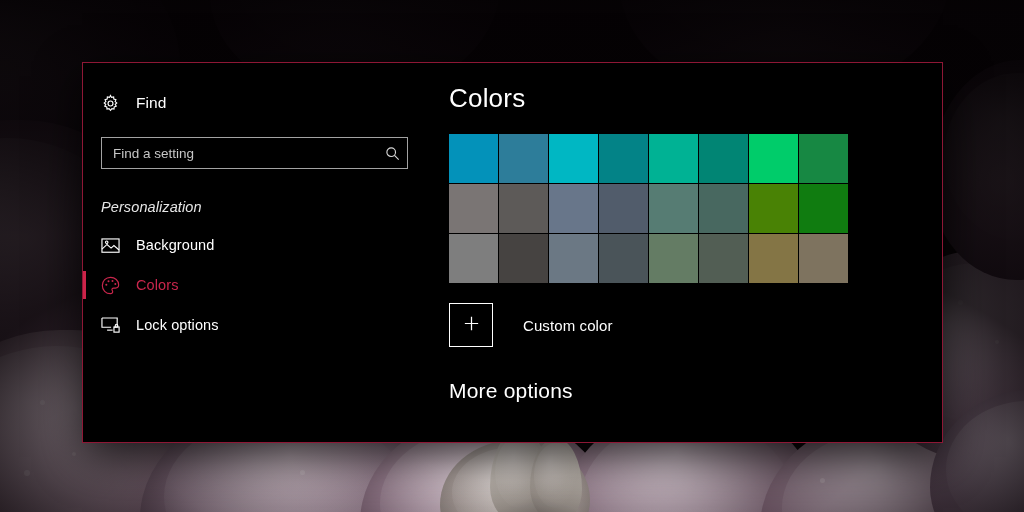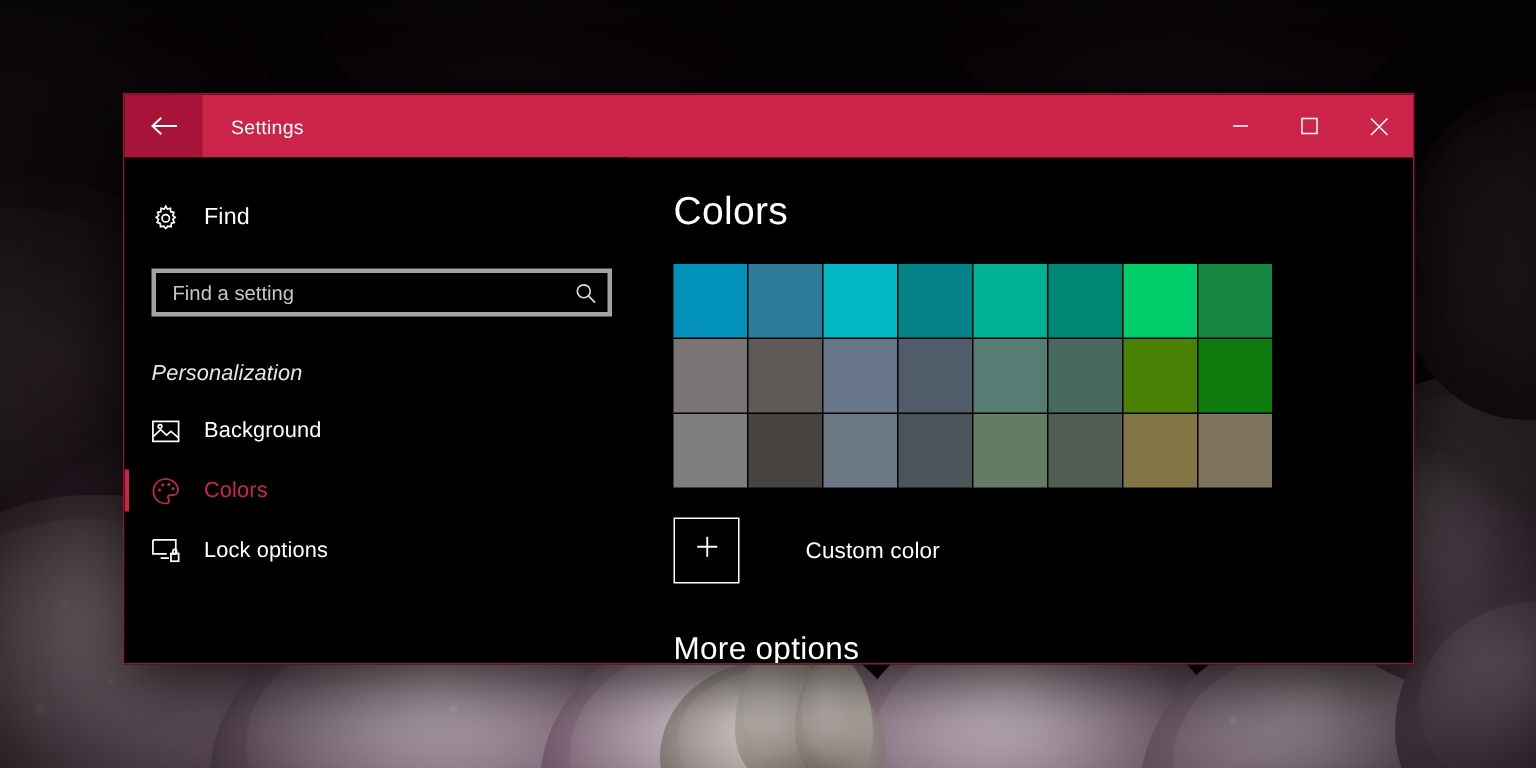--- a/index.html
+++ b/index.html
@@ -120,21 +120,21 @@
     position: absolute;
     left: 0; top: 6px; bottom: 6px;
     width: 3px;
     background: #cc2449;
   }
 
   
   #search-wrap { padding: 14px 18px 0 18px; }
   #search-box {
     width: 307px; height: 32px;
-    border: 3px solid #a3a3a3;
+    border: 1px solid #a3a3a3;
     background: #000000;
     display: flex; align-items: center;
     position: relative;
   }
   #search-input {
     flex: 1;
     background: transparent;
     border: none; outline: none;
     color: #d6d6d6;
     font-family: "Liberation Sans", sans-serif;
@@ -187,21 +187,21 @@
     width: 44px; height: 44px;
     border: 1px solid #ffffff;
     background: #000;
     display: flex; align-items: center; justify-content: center;
     cursor: default;
     flex-shrink: 0;
   }
   #custom-color-label {
     color: #ffffff;
     font-size: 15px;
-    margin-left: 44px;
+    margin-left: 30px;
     letter-spacing: 0.1px;
   }
 
   #more-options-heading {
     color: #ffffff;
     font-size: 21px;
     font-weight: normal;
     margin-top: 32px;
     letter-spacing: 0.2px;
   }
@@ -235,48 +235,20 @@
   <div class="spot" style="left:24px;top:470px;width:6px;height:6px;"></div>
   <div class="spot" style="left:958px;top:300px;width:5px;height:5px;"></div>
   <div class="spot" style="left:995px;top:340px;width:4px;height:4px;"></div>
   <div class="spot" style="left:300px;top:470px;width:5px;height:5px;"></div>
   <div class="spot" style="left:820px;top:478px;width:5px;height:5px;"></div>
   <div class="vign"></div>
 </div>
 
 <div id="settings-window">
 
-  <div id="titlebar">
-    <div id="back-button">
-      <span>
-        <svg width="19" height="14" viewBox="0 0 19 14" fill="none" stroke="#ffffff" stroke-width="1.3">
-          <path d="M18 7 H2"></path>
-            <path d="M7.5 1.5 L1.6 7 L7.5 12.5"></path>
-        </svg>
-      </span>
-    </div>
-    <div id="window-title">Settings</div>
-    <div class="caption-buttons">
-      <div class="caption-btn" id="minimize-button">
-        <svg width="12" height="12" viewBox="0 0 12 12" stroke="#ffffff" stroke-width="1">
-            <path d="M1 6 H11"></path>
-          </svg>
-      </div>
-      <div class="caption-btn" id="maximize-button">
-        <svg width="12" height="12" viewBox="0 0 12 12" fill="none" stroke="#ffffff" stroke-width="1">
-            <rect x="1" y="1" width="10" height="10"></rect>
-          </svg>
-      </div>
-      <div class="caption-btn" id="close-button">
-        <svg width="13" height="13" viewBox="0 0 13 13" stroke="#ffffff" stroke-width="1.1">
-            <path d="M1 1 L12 12 M12 1 L1 12"></path>
-          </svg>
-      </div>
-    </div>
-  </div>
 
   <div id="window-body">
 
     <div id="sidebar">
 
       <div class="nav-row" id="nav-home">
         <span class="nav-icon">
           <svg width="19" height="19" viewBox="0 0 20 20" fill="none" stroke="#ffffff" stroke-width="1.2">
             <circle cx="10" cy="10" r="2.6"></circle>
             <path d="M10 1.6 L11.1 3.6 L13.3 3.1 L13.5 5.4 L15.7 5.9 L14.9 8 L16.6 9.4 L15 10.9 L16 12.9 L13.9 13.6 L13.7 15.9 L11.5 15.5 L10 17.2 L8.5 15.5 L6.3 15.9 L6.1 13.6 L4 12.9 L5 10.9 L3.4 9.4 L5.1 8 L4.3 5.9 L6.5 5.4 L6.7 3.1 L8.9 3.6 Z"></path>

